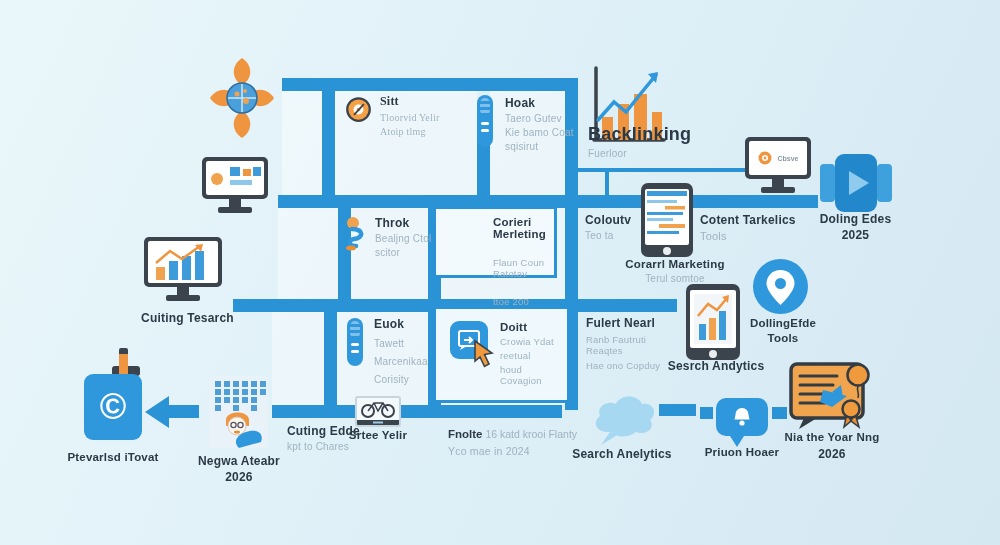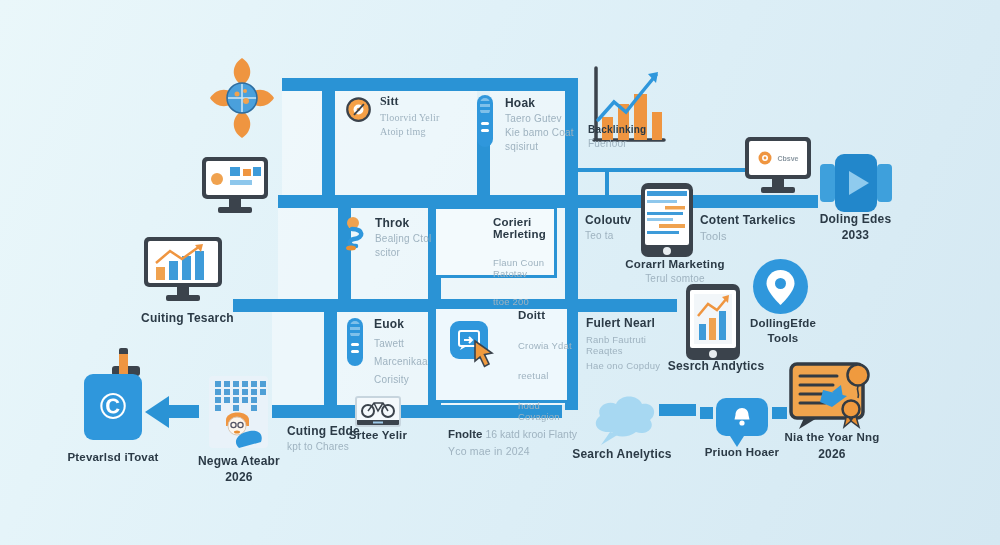--- a/index.html
+++ b/index.html
@@ -147,21 +147,21 @@
     <g fill="#ef9540">
       <rect x="16" y="55" width="11" height="23"></rect>
       <rect x="32" y="42" width="11" height="36"></rect>
       <rect x="48" y="32" width="13" height="46"></rect>
       <rect x="66" y="50" width="10" height="28"></rect>
     </g>
     <path d="M12 58 L28 40 L40 50 L56 30 L70 13" stroke="#2f97dc" stroke-width="3.5" fill="none" stroke-linecap="round"></path>
     <path d="M62 12 L72 10 L70 21 Z" fill="#2f97dc"></path>
   </svg>
   <div class="tb" style="left:588px;top:124px;width:110px;">
-    <div class="t" style="font-size:10px;">Backlinking</div>
+    <div class="t" style="font-size:18px;">Backlinking</div>
     <div class="s">Fuerloor</div>
   </div>
 
   <div class="monitor" style="left:745px;top:137px;">
     <div class="mframe">
         <div class="mscreen" style="width:58px;height:34px;display:flex;align-items:center;justify-content:center;gap:4px;">
       <svg width="16" height="16" viewBox="0 0 16 16">
         <circle cx="8" cy="8" r="6.5" fill="#ef9540"></circle>
             <circle cx="8" cy="8" r="3" fill="#fff"></circle>
             <circle cx="8" cy="8" r="1.4" fill="#ef9540"></circle>
@@ -174,21 +174,21 @@
   </div>
 
   <div class="abs" style="left:820px;top:154px;width:72px;height:58px;">
     <div class="play-side" style="left:0;"></div>
     <div class="play-side" style="right:0;"></div>
     <div class="play-mid"></div>
     <div class="play-tri"></div>
   </div>
   <div class="clabel" style="left:798px;top:212px;width:115px;">
     <div>Doling Edes</div>
-    <div>2033</div>
+    <div>2025</div>
   </div>
 
   <svg class="abs" style="left:343px;top:216px;" width="24" height="36" viewBox="0 0 24 36">
     <circle cx="10" cy="7" r="6" fill="#f0a24f"></circle>
     <path d="M9 13 C21 13 21 22 11 23 C5 24 5 30 13 30" stroke="#2f97dc" stroke-width="4.5" fill="none" stroke-linecap="round"></path>
     <ellipse cx="8" cy="32" rx="5" ry="2.5" fill="#e98f33"></ellipse>
   </svg>
   <div class="tb" style="left:375px;top:216px;width:80px;">
     <div class="t">Throk</div>
     <div class="s">Bealjng Ctol</div>
@@ -263,21 +263,21 @@
     <div class="appicon" style="left:14px;top:12px;">
       <svg width="38" height="38" viewBox="0 0 38 38">
         <rect x="9" y="10" width="20" height="15" rx="2" fill="none" stroke="#fff" stroke-width="2"></rect>
         <path d="M14 19 h8 m-3 -3 l3 3 l-3 3" stroke="#fff" stroke-width="2" fill="none"></path>
         <path d="M12 25 L10 29 L17 25 Z" fill="#fff"></path>
       </svg>
     </div>
     <svg class="abs" style="left:36px;top:30px;" width="24" height="30" viewBox="0 0 24 30">
       <path d="M3 2 L20 14 L12.5 15.5 L17 25 L12.5 27.5 L8 18 L3 22 Z" fill="#f09a3e" stroke="#3b434c" stroke-width="1.6"></path>
     </svg>
-    <div class="tb" style="left:64px;top:0;width:66px;gap:19px;margin-left:18px;">
+    <div class="tb" style="left:64px;top:12px;width:66px;gap:3px;">
       <div class="t" style="font-size:11.5px;">Doitt</div>
       <div class="s" style="font-size:9.5px;">Crowia Ydat</div>
       <div class="s" style="font-size:9.5px;">reetual</div>
       <div class="s" style="font-size:9.5px;">houd Covagion</div>
     </div>
   </div>
 
   <div class="tb" style="left:586px;top:316px;width:95px;gap:4px;">
     <div class="t">Fulert Nearl</div>
     <div class="s" style="font-size:9.5px;">Ranb Fautruti Reaqtes</div>

